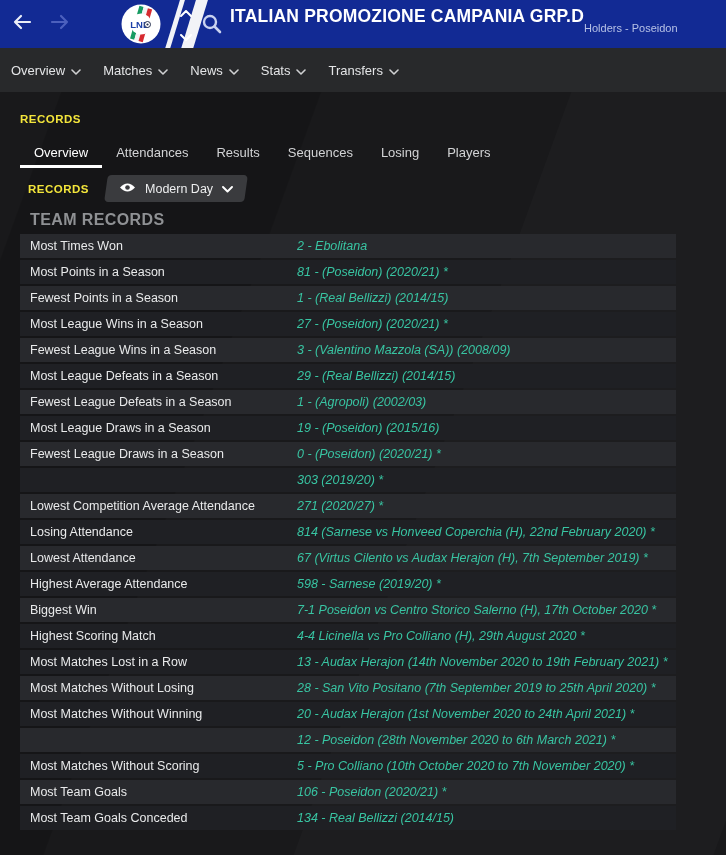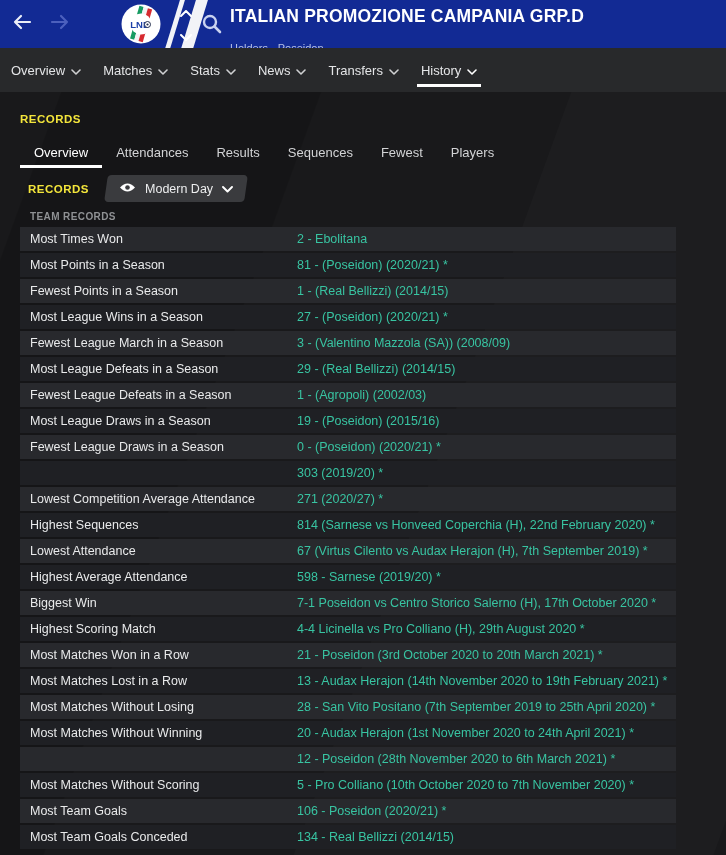--- a/index.html
+++ b/index.html
@@ -22,21 +22,21 @@
   .nav-arrow{position:absolute;top:0;height:48px;display:flex;align-items:center;cursor:pointer;}
   .nav-arrow.back{left:12px;}
   .nav-arrow.fwd{left:50px;}
   .stripe{position:absolute;top:-4px;height:60px;background:#F2F3F7;transform:skewX(-17deg);}
   .stripe.thin{left:172px;width:5px;}
   .stripe.thick{left:188px;width:12px;}
   .logo{position:absolute;left:121px;top:4px;width:40px;height:40px;cursor:pointer;}
   .switcher{position:absolute;left:180px;top:0;height:48px;display:flex;flex-direction:column;
     justify-content:center;gap:6px;cursor:pointer;}
   .searchbtn{position:absolute;left:201px;top:13px;cursor:pointer;}
-  .titleblock{position:absolute;left:230px;top:6px;display:flex;flex-direction:column;}
+  .titleblock{position:absolute;left:230px;top:6px;display:flex;}
   .title{color:#FFFFFF;font-size:17.5px;font-weight:bold;letter-spacing:.2px;line-height:20px;}
   .subtitle{color:#B6C1E6;font-size:11px;margin-top:16px;}
 
   
   .navbar{position:relative;height:44px;background:#28292B;display:flex;align-items:stretch;z-index:5;}
   .nav-item{display:flex;align-items:center;gap:6px;padding:0 11px;color:#E4E5E7;
     font-size:13px;position:relative;cursor:pointer;}
   .nav-item.active::after{content:'';position:absolute;left:7px;right:7px;bottom:5px;height:3px;background:#FFFFFF;}
 
   
@@ -47,30 +47,30 @@
   .tab.active{color:#FFFFFF;}
   .tab.active::after{content:'';position:absolute;left:0;right:0;bottom:0;height:3px;background:#FFFFFF;}
 
   .filter-row{display:flex;align-items:center;gap:17px;margin:7px 0 0 28px;height:27px;position:relative;z-index:2;}
   .filter-label{color:var(--accent-yellow,#F3E53B);font-weight:bold;font-size:11.5px;letter-spacing:.5px;}
   .pill{position:relative;display:flex;align-items:center;gap:9px;height:27px;padding:0 13px;
     color:#EDEEEF;font-size:12.5px;cursor:pointer;}
   .pill::before{content:'';position:absolute;inset:0;background:#3A3B3E;border-radius:4px;
     transform:skewX(-8deg);z-index:-1;}
 
-  .group-header{color:#8F9194;font-weight:bold;font-size:10px;letter-spacing:.4px;
+  .group-header{color:#8F9194;font-weight:bold;font-size:16px;letter-spacing:.4px;
     margin:9px 0 0 30px;position:relative;z-index:2;}
 
   
   .table{margin-top:5px;position:relative;z-index:2;}
   .row{margin:0 0 2px 20px;width:656px;height:24px;display:flex;align-items:center;position:relative;cursor:pointer;}
   .row.odd{background:#28292D;}
   .row.even{background:#1F2024;}
   .row-label{padding-left:10px;color:#E9EAEB;font-size:12.5px;white-space:nowrap;}
-  .row-value{position:absolute;left:277px;color:var(--value-teal,#38C4A2);font-size:12.5px;white-space:nowrap;}
+  .row-value{position:absolute;left:277px;color:var(--value-teal,#38C4A2);font-size:12.5px;white-space:nowrap;font-style:italic;}
 </style>
 </head>
 <body>
 
 <div class="app">
   <div class="bg-deco1"></div>
   <div class="bg-deco2"></div>
 
   <div class="topbar">
     <div class="nav-arrow back">
@@ -141,53 +141,47 @@
             <path d="M1 1 L5 5 L9 1" stroke="#CFD0D2" stroke-width="1.6" stroke-linecap="round" stroke-linejoin="round"></path>
           </svg></span>
     </div>
     <div class="nav-item">
       <span>Matches</span>
       <span><svg width="10" height="6" viewBox="0 0 10 6" fill="none">
             <path d="M1 1 L5 5 L9 1" stroke="#CFD0D2" stroke-width="1.6" stroke-linecap="round" stroke-linejoin="round"></path>
           </svg></span>
     </div>
     <div class="nav-item">
+      <span>News</span>
+      <span><svg width="10" height="6" viewBox="0 0 10 6" fill="none">
+            <path d="M1 1 L5 5 L9 1" stroke="#CFD0D2" stroke-width="1.6" stroke-linecap="round" stroke-linejoin="round"></path>
+          </svg></span>
+    </div>
+    <div class="nav-item">
       <span>Stats</span>
       <span><svg width="10" height="6" viewBox="0 0 10 6" fill="none">
             <path d="M1 1 L5 5 L9 1" stroke="#CFD0D2" stroke-width="1.6" stroke-linecap="round" stroke-linejoin="round"></path>
           </svg></span>
     </div>
     <div class="nav-item">
-      <span>News</span>
-      <span><svg width="10" height="6" viewBox="0 0 10 6" fill="none">
-            <path d="M1 1 L5 5 L9 1" stroke="#CFD0D2" stroke-width="1.6" stroke-linecap="round" stroke-linejoin="round"></path>
-          </svg></span>
-    </div>
-    <div class="nav-item">
       <span>Transfers</span>
       <span><svg width="10" height="6" viewBox="0 0 10 6" fill="none">
             <path d="M1 1 L5 5 L9 1" stroke="#CFD0D2" stroke-width="1.6" stroke-linecap="round" stroke-linejoin="round"></path>
-          </svg></span>
-    </div>
-    <div class="nav-item active">
-      <span>History</span>
-      <span><svg width="10" height="6" viewBox="0 0 10 6" fill="none">
-            <path d="M1 1 L5 5 L9 1" stroke="#FFFFFF" stroke-width="1.6" stroke-linecap="round" stroke-linejoin="round"></path>
           </svg></span>
     </div>
   </div>
 
   <div class="section-label">RECORDS</div>
 
   <div class="tabs">
     <div class="tab active">Overview</div>
     <div class="tab">Attendances</div>
     <div class="tab">Results</div>
     <div class="tab">Sequences</div>
-    <div class="tab">Fewest</div>
+    <div class="tab">Losing</div>
     <div class="tab">Players</div>
   </div>
 
   <div class="filter-row">
     <span class="filter-label">RECORDS</span>
     <div class="pill">
       <span>
         <svg width="17" height="11" viewBox="0 0 17 11">
             <path d="M1 5.5 Q8.5 -2.5 16 5.5 Q8.5 13.5 1 5.5 Z" fill="#FFFFFF"></path>
             <circle cx="8.5" cy="5.5" r="2.3" fill="#3A3B3E"></circle>
@@ -219,21 +213,21 @@
       <span class="row-label">Fewest Points in a Season</span>
       <span class="row-value">1 - (Real Bellizzi) (2014/15)</span>
     </div>
 
     <div class="row even">
       <span class="row-label">Most League Wins in a Season</span>
       <span class="row-value">27 - (Poseidon) (2020/21) *</span>
     </div>
 
     <div class="row odd">
-      <span class="row-label">Fewest League March in a Season</span>
+      <span class="row-label">Fewest League Wins in a Season</span>
       <span class="row-value">3 - (Valentino Mazzola (SA)) (2008/09)</span>
     </div>
 
     <div class="row even">
       <span class="row-label">Most League Defeats in a Season</span>
       <span class="row-value">29 - (Real Bellizzi) (2014/15)</span>
     </div>
 
     <div class="row odd">
       <span class="row-label">Fewest League Defeats in a Season</span>
@@ -253,21 +247,21 @@
     <div class="row even">
       <span class="row-value">303 (2019/20) *</span>
     </div>
 
     <div class="row odd">
       <span class="row-label">Lowest Competition Average Attendance</span>
       <span class="row-value">271 (2020/27) *</span>
     </div>
 
     <div class="row even">
-      <span class="row-label">Highest Sequences</span>
+      <span class="row-label">Losing Attendance</span>
       <span class="row-value">814 (Sarnese vs Honveed Coperchia (H), 22nd February 2020) *</span>
     </div>
 
     <div class="row odd">
       <span class="row-label">Lowest Attendance</span>
       <span class="row-value">67 (Virtus Cilento vs Audax Herajon (H), 7th September 2019) *</span>
     </div>
 
     <div class="row even">
       <span class="row-label">Highest Average Attendance</span>
@@ -277,24 +271,20 @@
     <div class="row odd">
       <span class="row-label">Biggest Win</span>
       <span class="row-value">7-1 Poseidon vs Centro Storico Salerno (H), 17th October 2020 *</span>
     </div>
 
     <div class="row even">
       <span class="row-label">Highest Scoring Match</span>
       <span class="row-value">4-4 Licinella vs Pro Colliano (H), 29th August 2020 *</span>
     </div>
 
-    <div class="row odd">
-      <span class="row-label">Most Matches Won in a Row</span>
-      <span class="row-value">21 - Poseidon (3rd October 2020 to 20th March 2021) *</span>
-    </div>
 
     <div class="row even">
       <span class="row-label">Most Matches Lost in a Row</span>
       <span class="row-value">13 - Audax Herajon (14th November 2020 to 19th February 2021) *</span>
     </div>
 
     <div class="row odd">
       <span class="row-label">Most Matches Without Losing</span>
       <span class="row-value">28 - San Vito Positano (7th September 2019 to 25th April 2020) *</span>
     </div>

